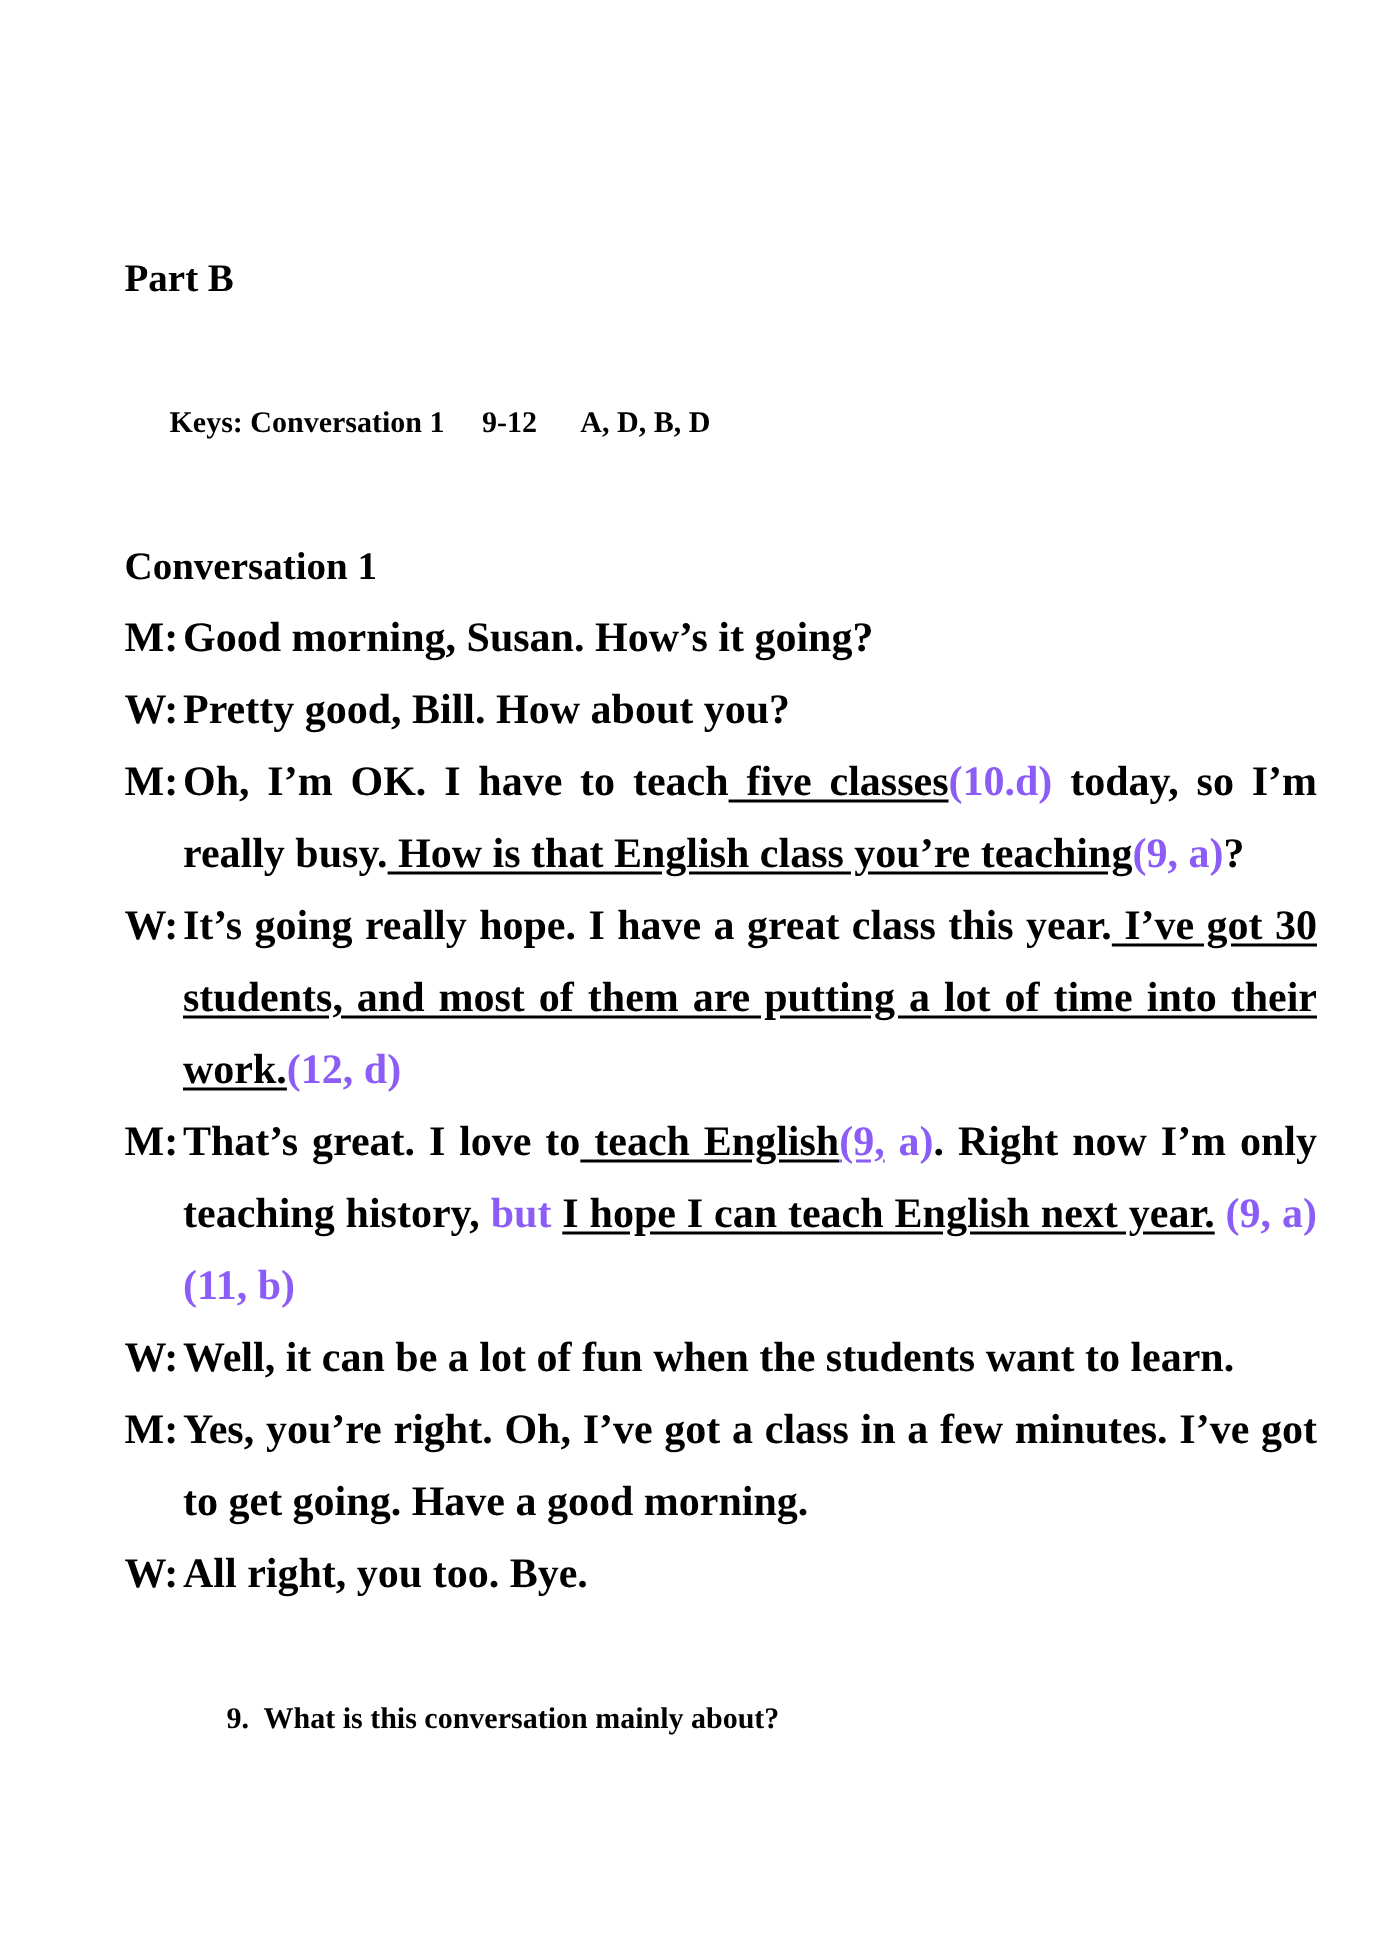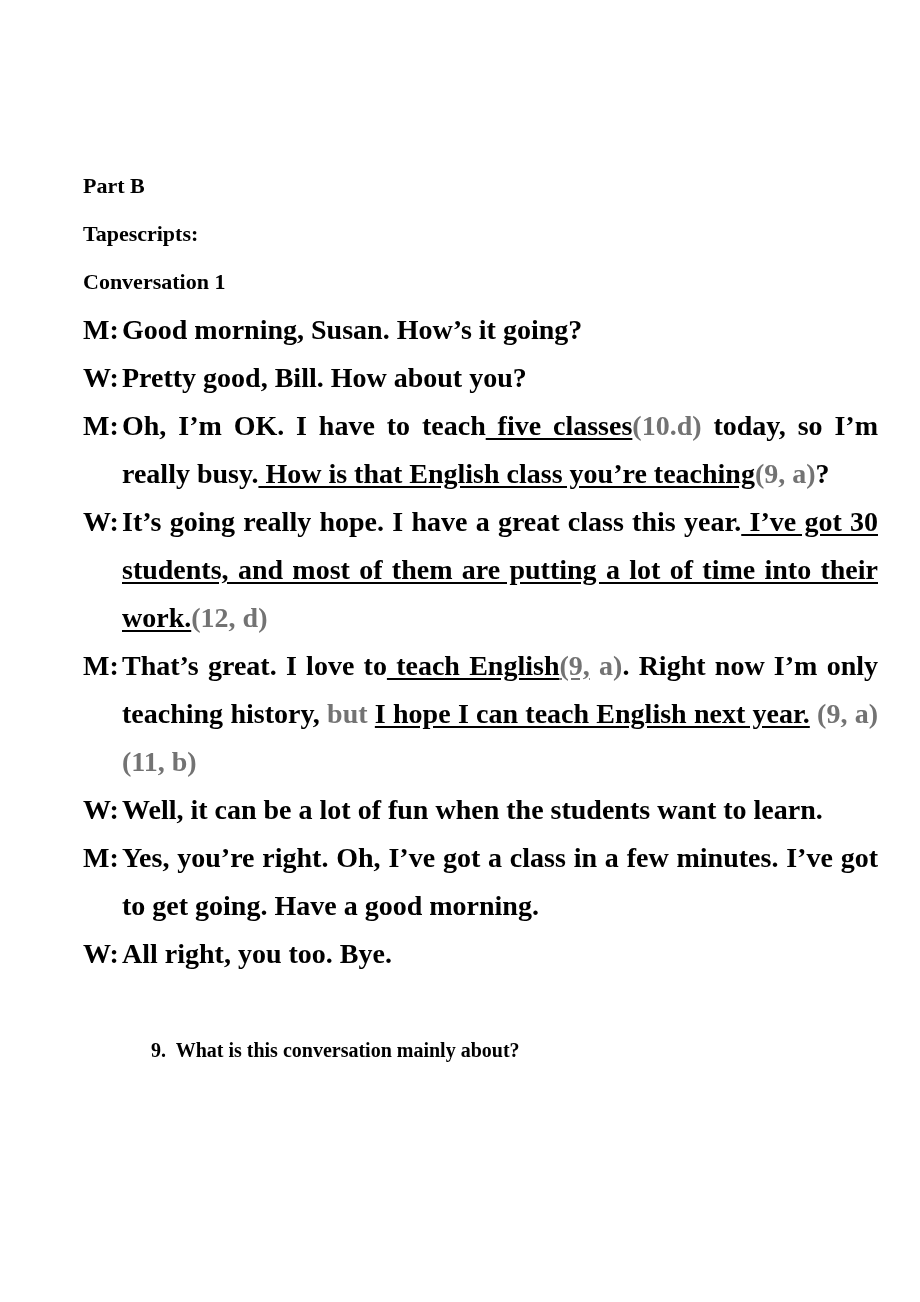--- a/index.html
+++ b/index.html
@@ -23,21 +23,21 @@
   }
   .content {
     position: absolute;
     left: 83px;
     top: 162px;
     width: 795px;
   }
 
   
   .heading {
-    font-size: 22px;
+    font-size: 26px;
     font-weight: bold;
     line-height: 48px;
     margin: 0;
     white-space: pre;
   }
   .subhead {
     font-size: 20px;
     font-weight: bold;
     line-height: 48px;
     margin: 0;
@@ -70,36 +70,38 @@
     font-weight: bold;
     line-height: 48px;
     margin: 0;
     padding-left: 38px;
     text-indent: -38px;
     white-space: pre;
   }
 
   
   .u   { text-decoration: underline; text-underline-offset: 3px; }
-  .red { color: #737373; }
+  .red { color: #8b5cf6; }
   .red.u { text-decoration: underline; text-underline-offset: 3px; }
   .tight { letter-spacing: 0; }
 </style>
 </head>
 <body>
 
 <div class="page">
   <div class="content">
 
     <div class="heading">Part B</div>
 
 
+    <div class="keyline">
+      <span>Keys: Conversation 1</span><span class="tight">     </span><span>9-12</span><span class="tight">      </span><span>A, D, B, D</span>
+    </div>
 
 
-    <div class="heading">Tapescripts:</div>
 
     <div class="heading">Conversation 1</div>
 
     <div id="dialog-lines">
         <div class="dialog"><span class="spk">M:</span><span>Good morning, Susan. How’s it going?</span></div>
         <div class="dialog"><span class="spk">W:</span><span>Pretty good, Bill. How about you?</span></div>
         <div class="dialog"><span class="spk">M:</span><span>Oh, I’m OK. I have to teach</span><span class="u"> five classes</span><span class="red">(10.d)</span><span> today, so I’m really busy.</span><span class="u"> How is that English class you’re teaching</span><span class="red">(9, a)</span><span>?</span></div>
         <div class="dialog"><span class="spk">W:</span><span>It’s going really hope. I have a great class this year.</span><span class="u"> I’ve got 30 students, and most of them are putting a lot of time into their work.</span><span class="red">(12, d)</span></div>
         <div class="dialog"><span class="spk">M:</span><span>That’s great. I love to</span><span class="u"> teach English</span><span class="red u">(9,</span><span class="red"> a)</span><span>. Right now I’m only teaching history, </span><span class="red">but</span><span> </span><span class="u">I hope I can teach English next year.</span><span class="red"> (9, a) (11, b)</span></div>
         <div class="dialog"><span class="spk">W:</span><span>Well, it can be a lot of fun when the students want to learn.</span></div>

